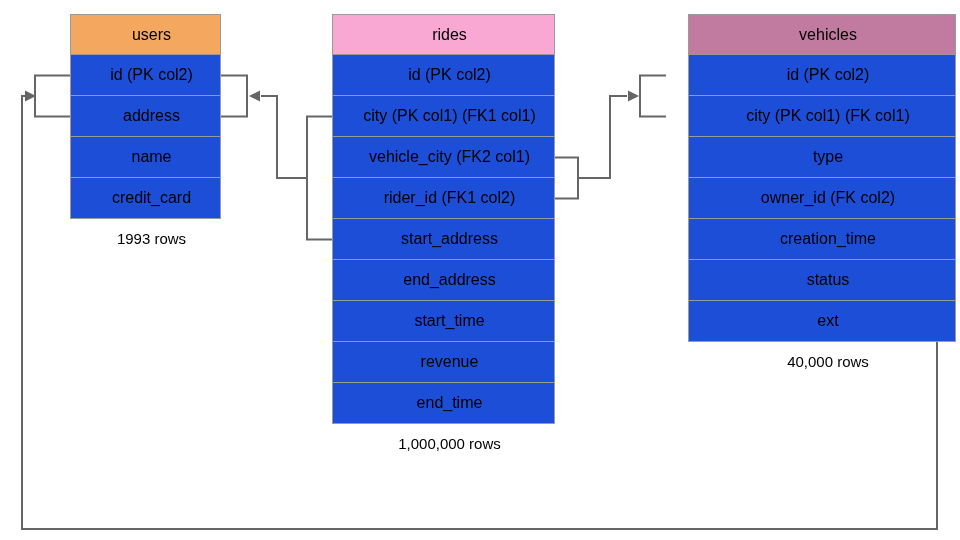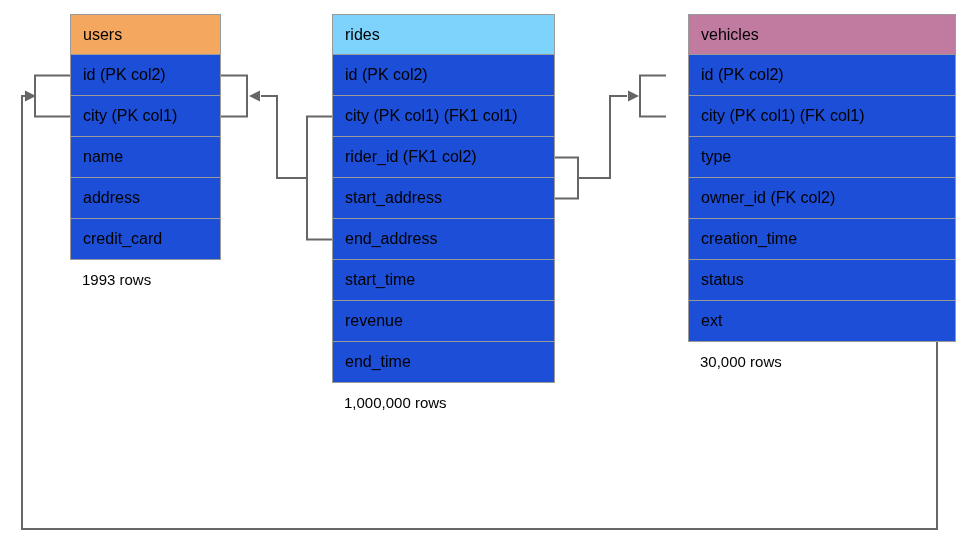--- a/index.html
+++ b/index.html
@@ -9,21 +9,21 @@
     height: 540px;
     background: #ffffff;
     font-family: "Liberation Sans", sans-serif;
     overflow: hidden;
   }
   #connector-svg {
     position: absolute;
     left: 0; top: 0;
     width: 960px; height: 540px;
   }
-  .tbl { position: absolute; }
+  .tbl { position: absolute; text-align: center; }
   .tbl-box {
     border: 1px solid #9a9a9a;
     background: #ffffff;
     box-sizing: content-box;
   }
   .tbl-header {
     height: 39px;
     line-height: 39px;
     padding-left: 12px;
     font-size: 16px;
@@ -71,37 +71,37 @@
       <polygon points="36,96 25,90.5 25,101.5" fill="#666666"></polygon>
     </svg>
 
   <div class="tbl" style="left: 70px; top: 14px; width: 151px;">
     <div class="tbl-box">
       <div class="tbl-header" style="background: rgb(244, 167, 94);">
         <span>users</span>
       </div>
       <div class="tbl-rows">
           <div class="tbl-row">id (PK col2)</div>
-          <div class="tbl-row">city (PK col1)</div>
+          <div class="tbl-row">address</div>
           <div class="tbl-row">name</div>
-          <div class="tbl-row">address</div>
           <div class="tbl-row">credit_card</div>
         </div>
     </div>
     <div class="tbl-footer">1993 rows</div>
   </div>
 
   <div class="tbl" style="left: 332px; top: 14px; width: 223px;">
     <div class="tbl-box">
-      <div class="tbl-header" style="background: #7dd3fc;">
+      <div class="tbl-header" style="background: #f9a8d4;">
         <span>rides</span>
       </div>
       <div class="tbl-rows">
           <div class="tbl-row">id (PK col2)</div>
           <div class="tbl-row">city (PK col1) (FK1 col1)</div>
+          <div class="tbl-row">vehicle_city (FK2 col1)</div>
           <div class="tbl-row">rider_id (FK1 col2)</div>
           <div class="tbl-row">start_address</div>
           <div class="tbl-row">end_address</div>
           <div class="tbl-row">start_time</div>
           <div class="tbl-row">revenue</div>
           <div class="tbl-row">end_time</div>
         </div>
     </div>
     <div class="tbl-footer">1,000,000 rows</div>
   </div>
@@ -114,16 +114,16 @@
       <div class="tbl-rows">
           <div class="tbl-row">id (PK col2)</div>
           <div class="tbl-row">city (PK col1) (FK col1)</div>
           <div class="tbl-row">type</div>
           <div class="tbl-row">owner_id (FK col2)</div>
           <div class="tbl-row">creation_time</div>
           <div class="tbl-row">status</div>
           <div class="tbl-row">ext</div>
         </div>
     </div>
-    <div class="tbl-footer">30,000 rows</div>
+    <div class="tbl-footer">40,000 rows</div>
   </div>
 
 </div>
 
 </body></html>

